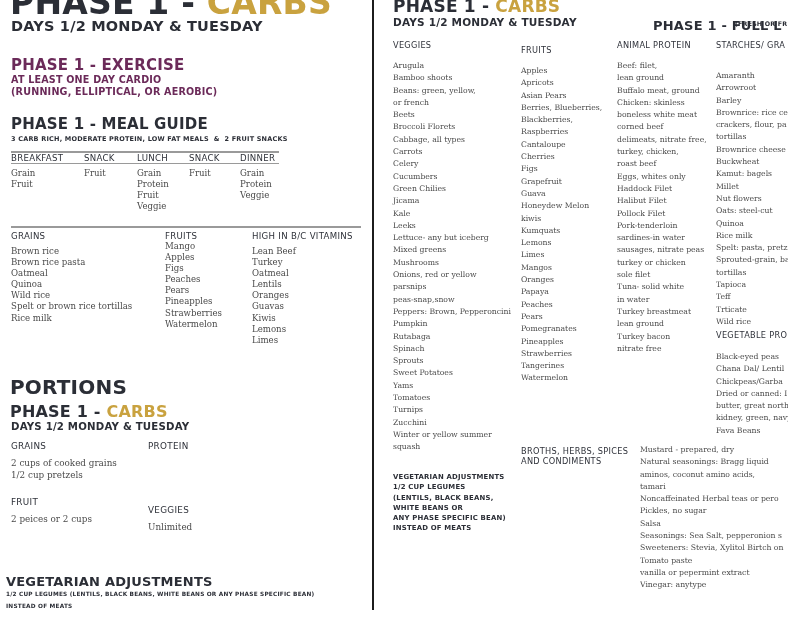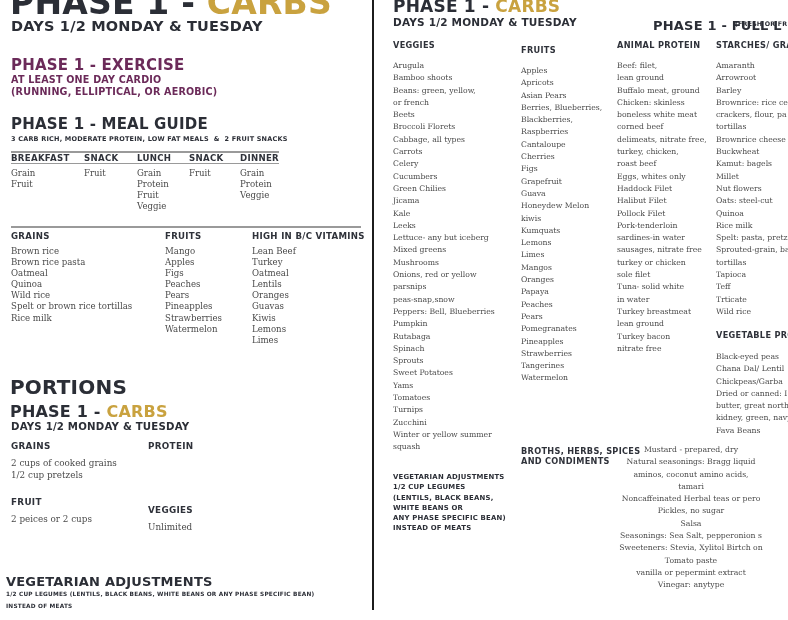--- a/index.html
+++ b/index.html
@@ -10,21 +10,21 @@
   }
   .abs { position:absolute; }
   .h-sans { font-family:"DejaVu Sans", sans-serif; font-weight:bold; color:#2b2e36; letter-spacing:0.2px; }
   .gold { color:#c9a23f; }
   .purple { color:#6b2a59; }
   .serif { font-family:"DejaVu Serif", serif; color:#4a4a4a; }
   .list { margin:0; padding:0; list-style:none; }
   .list li { white-space:nowrap; }
   .divider { position:absolute; left:372px; top:0; width:2px; height:610px; background:#1c1c1c; }
   .rule { position:absolute; height:2px; background:#9a9a9a; }
-  .colhead { font-family:"DejaVu Sans", sans-serif; font-weight:bold; color:#2f323a; font-size:8.2px; letter-spacing:0.3px; white-space:nowrap; }
+  .colhead { font-family:"DejaVu Sans", sans-serif; font-weight:normal; color:#2f323a; font-size:8.2px; letter-spacing:0.3px; white-space:nowrap; }
   .clip-right { position:absolute; overflow:hidden; }
 </style>
 </head>
 <body>
 
 <div class="abs h-sans" style="left:10px; top:-14px; font-size:33px; line-height:34px; white-space:nowrap;">
   <span>PHASE 1 - </span><span class="gold">CARBS</span>
 </div>
 <div class="abs h-sans" style="left:11px; top:18px; font-size:14.5px; white-space:nowrap;">DAYS 1/2 MONDAY &amp; TUESDAY</div>
 
@@ -85,21 +85,21 @@
     <li>Brown rice pasta</li>
     <li>Oatmeal</li>
     <li>Quinoa</li>
     <li>Wild rice</li>
     <li>Spelt or brown rice tortillas</li>
     <li>Rice milk</li>
   </ul>
 </div>
 <div class="abs" style="left:165px; top:231px;">
   <div class="colhead" style="font-size:8.6px;">FRUITS</div>
-  <ul class="list serif" style="margin-top:5px; font-size:8.6px; line-height:11.1px;">
+  <ul class="list serif" style="font-size:8.6px; line-height:11.1px;">
     <li>Mango</li>
     <li>Apples</li>
     <li>Figs</li>
     <li>Peaches</li>
     <li>Pears</li>
     <li>Pineapples</li>
     <li>Strawberries</li>
     <li>Watermelon</li>
   </ul>
 </div>
@@ -179,21 +179,21 @@
     <li>Green Chilies</li>
     <li>Jicama</li>
     <li>Kale</li>
     <li>Leeks</li>
     <li>Lettuce- any but iceberg</li>
     <li>Mixed greens</li>
     <li>Mushrooms</li>
     <li>Onions, red or yellow</li>
     <li>parsnips</li>
     <li>peas-snap,snow</li>
-    <li>Peppers: Bell, Blueberries</li>
+    <li>Peppers: Brown, Pepperoncini</li>
     <li>Pumpkin</li>
     <li>Rutabaga</li>
     <li>Spinach</li>
     <li>Sprouts</li>
     <li>Sweet Potatoes</li>
     <li>Yams</li>
     <li>Tomatoes</li>
     <li>Turnips</li>
     <li>Zucchini</li>
     <li>Winter or yellow summer</li>
@@ -258,52 +258,52 @@
     <li>corned beef</li>
     <li>delimeats, nitrate free,</li>
     <li>turkey, chicken,</li>
     <li>roast beef</li>
     <li>Eggs, whites only</li>
     <li>Haddock Filet</li>
     <li>Halibut Filet</li>
     <li>Pollock Filet</li>
     <li>Pork-tenderloin</li>
     <li>sardines-in water</li>
-    <li>sausages, nitrate free</li>
+    <li>sausages, nitrate peas</li>
     <li>turkey or chicken</li>
     <li>sole filet</li>
     <li>Tuna- solid white</li>
     <li>in water</li>
     <li>Turkey breastmeat</li>
     <li>lean ground</li>
     <li>Turkey bacon</li>
     <li>nitrate free</li>
   </ul>
 </div>
 
-<div class="clip-right" style="left:617px; top:444px; width:148px; height:150px;text-align:center;">
+<div class="clip-right" style="left:640px; top:444px; width:148px; height:150px;">
   <ul class="list serif" style="font-size:7.7px; line-height:12.3px;">
     <li>Mustard - prepared, dry</li>
     <li>Natural seasonings: Bragg liquid</li>
     <li>aminos, coconut amino acids,</li>
     <li>tamari</li>
     <li>Noncaffeinated Herbal teas or pero</li>
     <li>Pickles, no sugar</li>
     <li>Salsa</li>
     <li>Seasonings: Sea Salt, pepperonion s</li>
     <li>Sweeteners: Stevia, Xylitol Birtch on</li>
     <li>Tomato paste</li>
     <li>vanilla or pepermint extract</li>
     <li>Vinegar: anytype</li>
   </ul>
 </div>
 
 <div class="clip-right" style="left:716px; top:40px; width:72px; height:285px;">
   <div class="colhead">STARCHES/ GRA</div>
-  <ul class="list serif" style="margin-top:10px; font-size:7.7px; line-height:12.3px;">
+  <ul class="list serif" style="margin-top:20px; font-size:7.7px; line-height:12.3px;">
     <li>Amaranth</li>
     <li>Arrowroot</li>
     <li>Barley</li>
     <li>Brownrice: rice ce</li>
     <li>crackers, flour, pa</li>
     <li>tortillas</li>
     <li>Brownrice cheese</li>
     <li>Buckwheat</li>
     <li>Kamut: bagels</li>
     <li>Millet</li>

